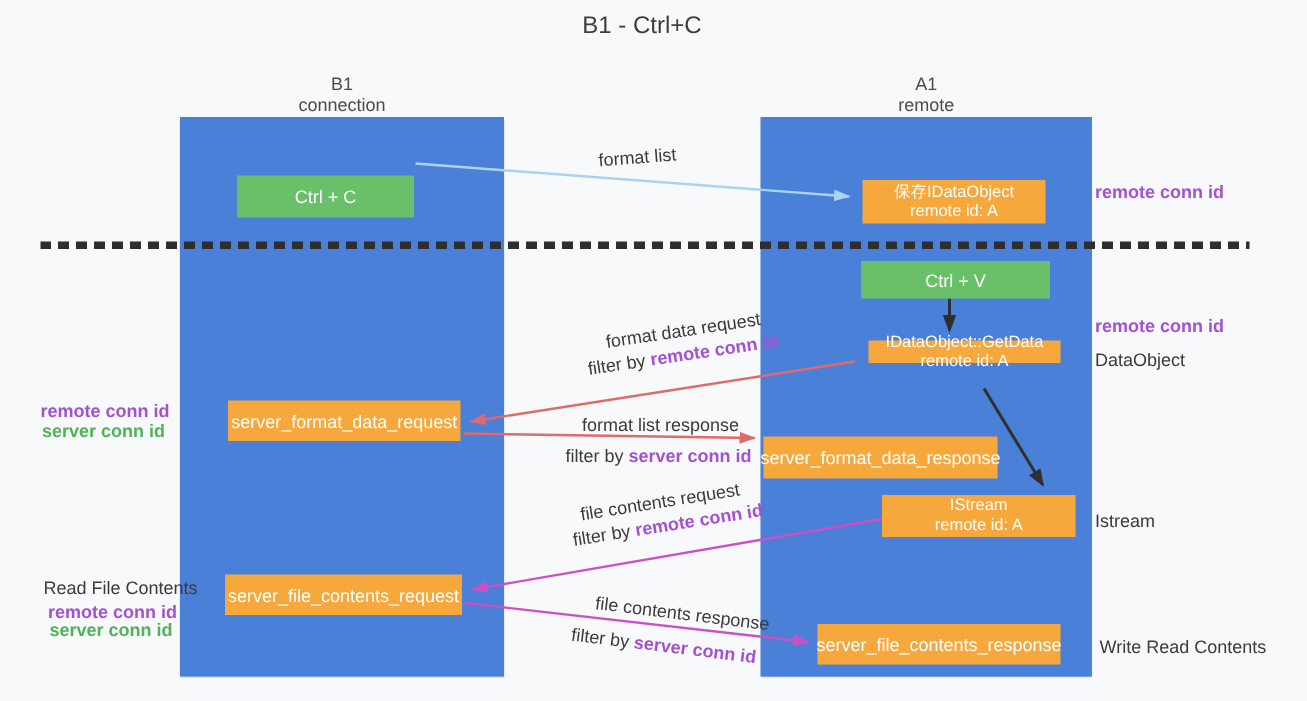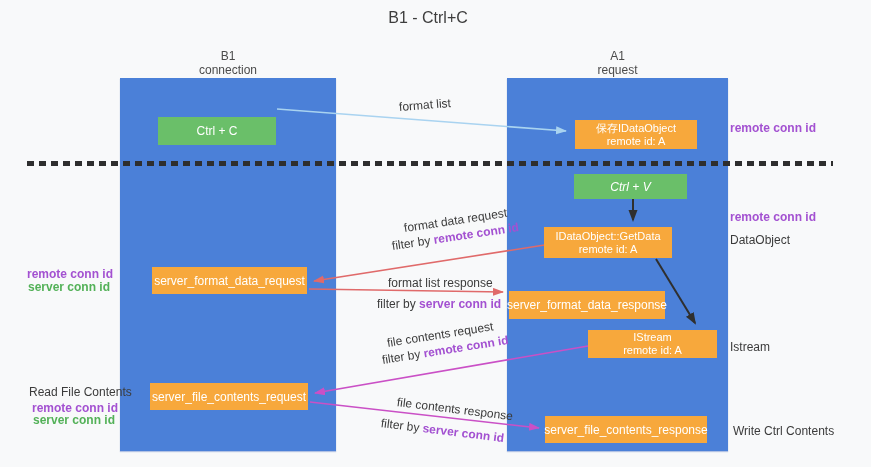--- a/index.html
+++ b/index.html
@@ -44,21 +44,21 @@
   <div class="abs title">
     <div>B1 - Ctrl+C</div>
   </div>
 
   <div class="abs ll-header" style="left:120px;top:49px;width:216px;">
     <span class="ln">B1</span>
     <span class="ln">connection</span>
   </div>
   <div class="abs ll-header" style="left:507px;top:49px;width:221px;">
     <span class="ln">A1</span>
-    <span class="ln">request</span>
+    <span class="ln">remote</span>
   </div>
 
   <div class="abs lifeline" style="left:120px;top:78px;width:216px;height:373px;"></div>
   <div class="abs lifeline" style="left:507px;top:78px;width:221px;height:373px;"></div>
 
   <div class="abs dashline" style="left:27px;top:161px;width:806px;"></div>
 
   <svg class="overlay" width="871" height="467" viewBox="0 0 871 467">
     <defs>
       <marker id="m-blue" markerUnits="userSpaceOnUse" markerWidth="12" markerHeight="10" refX="10" refY="4" orient="auto">
@@ -85,25 +85,25 @@
 
   <div class="abs box green" style="left:158px;top:96px;width:118px;height:28px;margin-top:21px;">
     <span>Ctrl + C</span>
   </div>
 
   <div class="abs box orange two" style="left:575px;top:120px;width:122px;height:29px;">
     <span>保存IDataObject</span>
     <span>remote id: A</span>
   </div>
 
-  <div class="abs box green" style="left:574px;top:174px;width:113px;height:25px;font-style:italic;">
+  <div class="abs box green" style="left:574px;top:174px;width:126px;height:25px;">
     <span>Ctrl + V</span>
   </div>
 
-  <div class="abs box orange two" style="left:544px;top:227px;width:128px;height:31px;">
+  <div class="abs box orange two" style="left:579px;top:227px;width:128px;height:15px;">
     <span>IDataObject::GetData</span>
     <span>remote id: A</span>
   </div>
 
   <div class="abs box orange" style="left:152px;top:267px;width:155px;height:27px;">
     <span>server_format_data_request</span>
   </div>
 
   <div class="abs box orange" style="left:509px;top:279px;width:156px;height:28px;margin-top:12px;">
     <span>server_format_data_response</span>
@@ -145,21 +145,21 @@
   <div class="abs alabel rot-p7" style="left:397px;top:395px;">file contents response</div>
   <div class="abs alabel rot-p7" style="left:381px;top:416px;">
     <span>filter by</span>
     <span class="conn-key">server conn id</span>
   </div>
 
   <div class="abs side purple" style="left:730px;top:122px;">remote conn id</div>
   <div class="abs side purple" style="left:730px;top:211px;">remote conn id</div>
   <div class="abs side plain" style="left:730px;top:234px;">DataObject</div>
   <div class="abs side plain" style="left:730px;top:341px;">Istream</div>
-  <div class="abs side plain" style="left:733px;top:425px;">Write Ctrl Contents</div>
+  <div class="abs side plain" style="left:733px;top:425px;">Write Read Contents</div>
 
   <div class="abs side purple" style="left:27px;top:268px;">remote conn id</div>
   <div class="abs side greent" style="left:28px;top:281px;">server conn id</div>
   <div class="abs side plain" style="left:29px;top:386px;">Read File Contents</div>
   <div class="abs side purple" style="left:32px;top:402px;">remote conn id</div>
   <div class="abs side greent" style="left:33px;top:414px;">server conn id</div>
 
 </div>
 
 </body></html>

